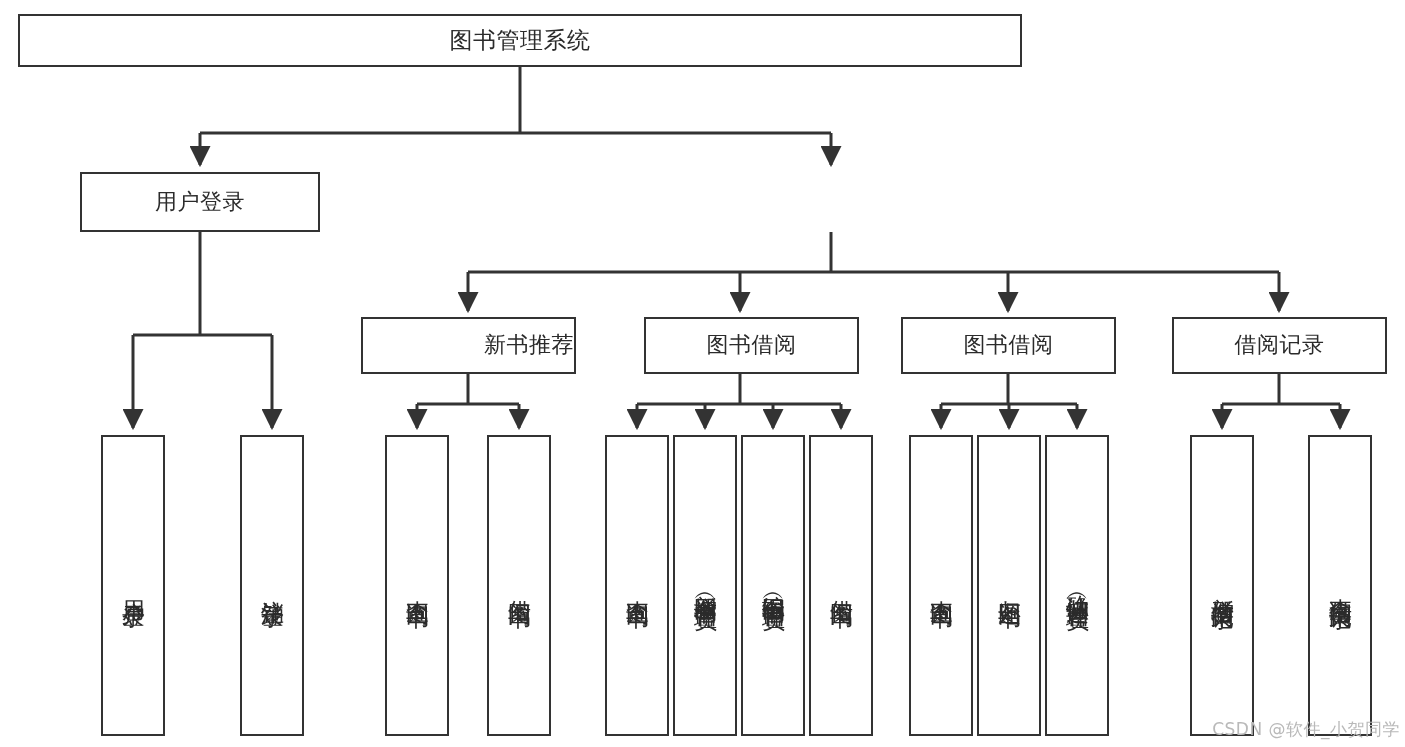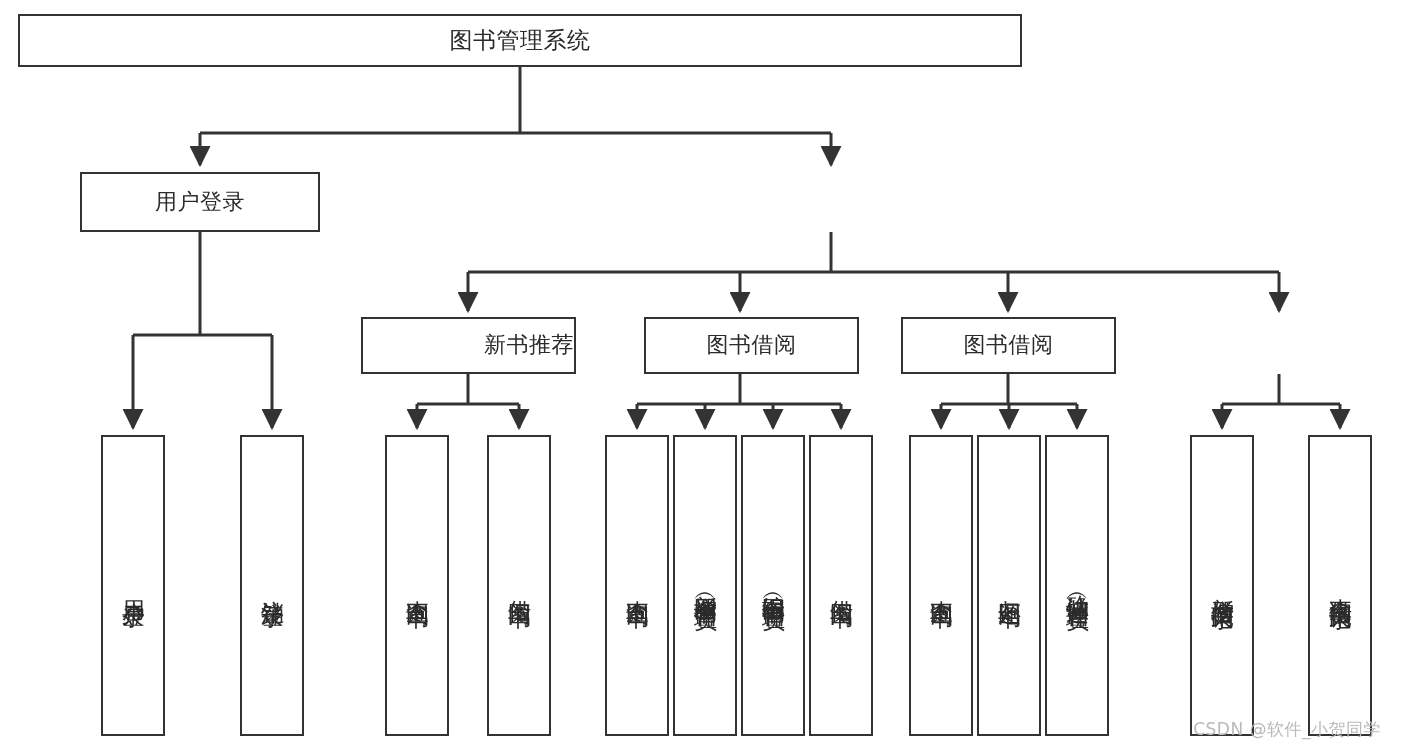--- a/index.html
+++ b/index.html
@@ -51,21 +51,21 @@
     writing-mode: vertical-rl;
     text-orientation: upright;
     font-size: 23px;
     letter-spacing: 2px;
   }
   .node.root .label {
     font-size: 23px;
   }
   #watermark {
     position: absolute;
-    right: 24px;
+    right: 5px;
     bottom: 6px;
     font-size: 17px;
     color: #b9b9b9;
     white-space: nowrap;
     letter-spacing: 0.5px;
     font-family: "DejaVu Sans", "Liberation Sans", sans-serif;
   }
 </style>
 </head>
 <body>
@@ -135,20 +135,23 @@
 
   <div class="node horizontal" style="left:361px; top:317px; width:215px; height:57px;justify-content:flex-end;">
     <span class="label">新书推荐</span>
   </div>
   <div class="node horizontal" style="left:644px; top:317px; width:215px; height:57px;">
     <span class="label">图书借阅</span>
   </div>
   <div class="node horizontal" style="left:901px; top:317px; width:215px; height:57px;">
     <span class="label">图书借阅</span>
   </div>
+  <div class="node horizontal" style="left:1172px; top:317px; width:215px; height:57px;">
+    <span class="label">借阅记录</span>
+  </div>
 
   <div class="node vertical" style="left:101px; top:435px; width:64px; height:301px;">
     <span class="label">用户登录</span>
   </div>
   <div class="node vertical" style="left:240px; top:435px; width:64px; height:301px;">
     <span class="label">注销登录</span>
   </div>
 
   <div class="node vertical" style="left:385px; top:435px; width:64px; height:301px;">
     <span class="label">查询图书</span>

